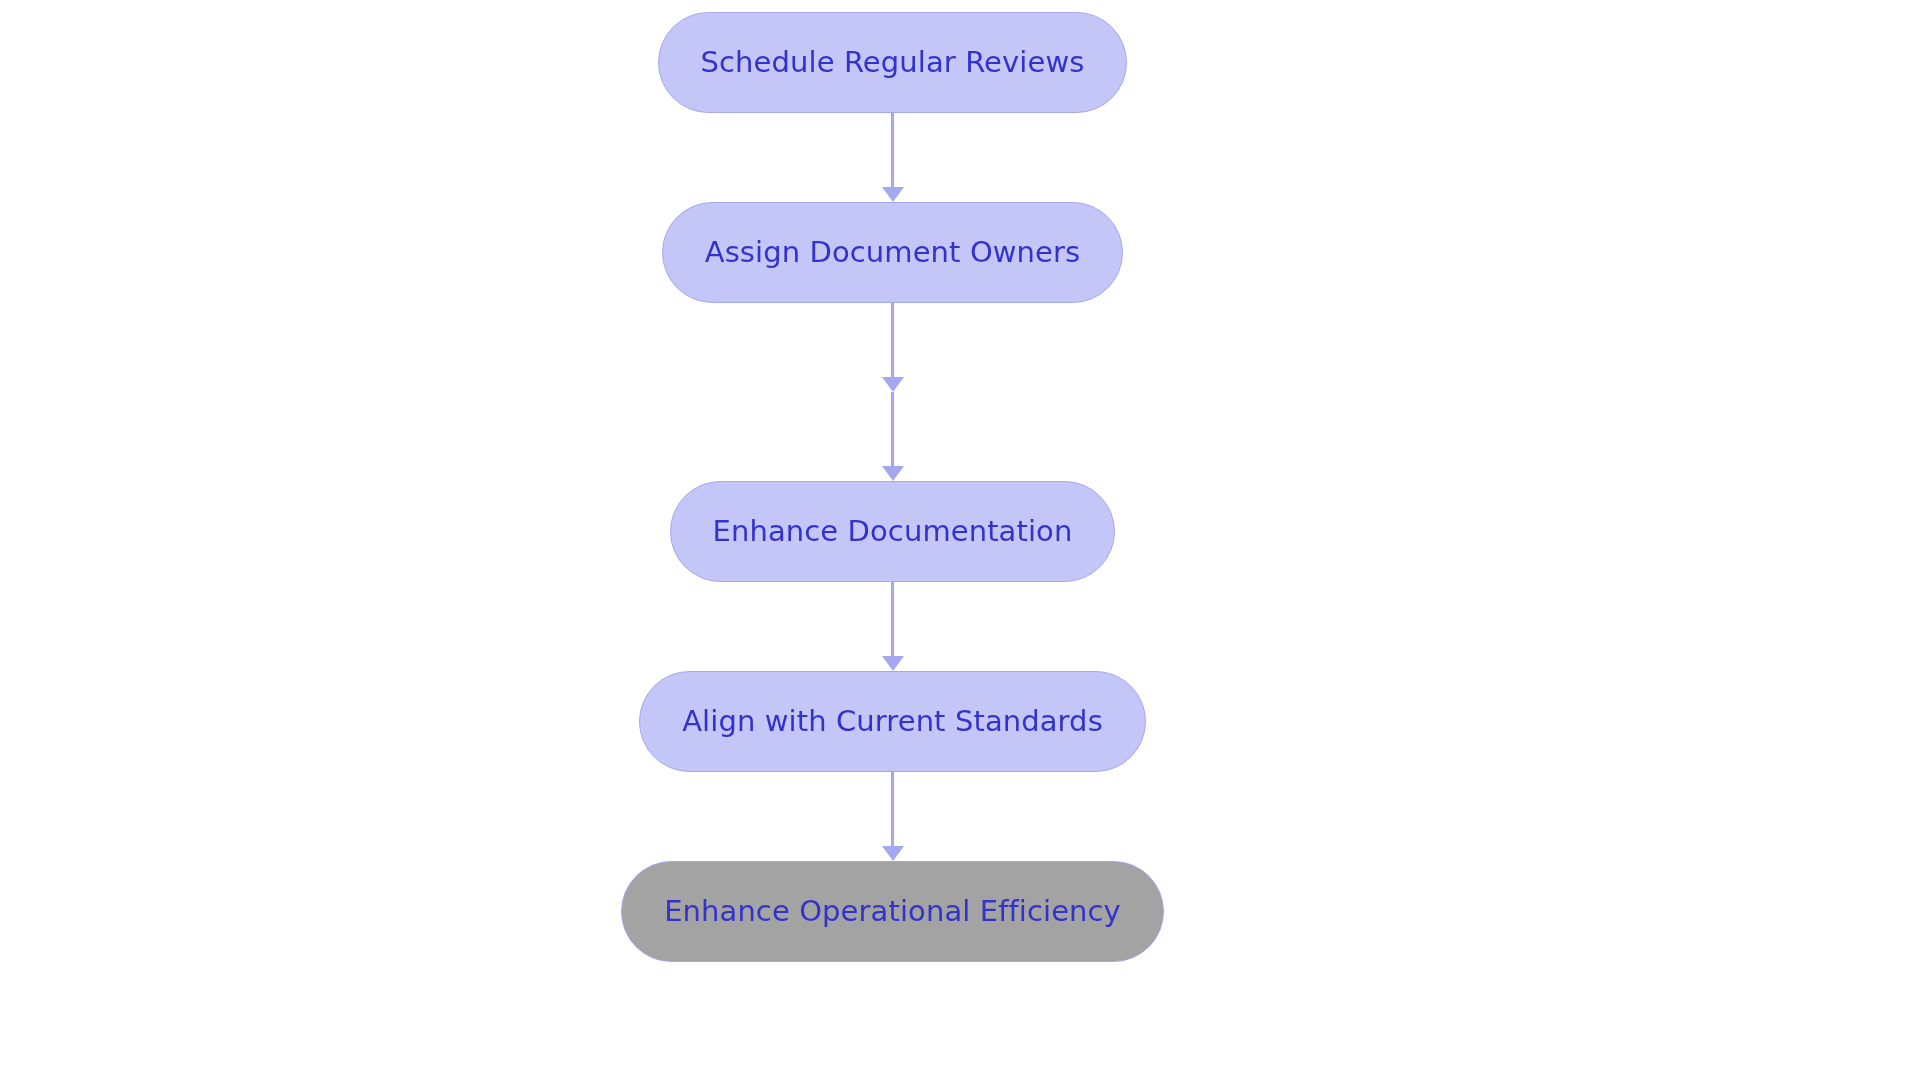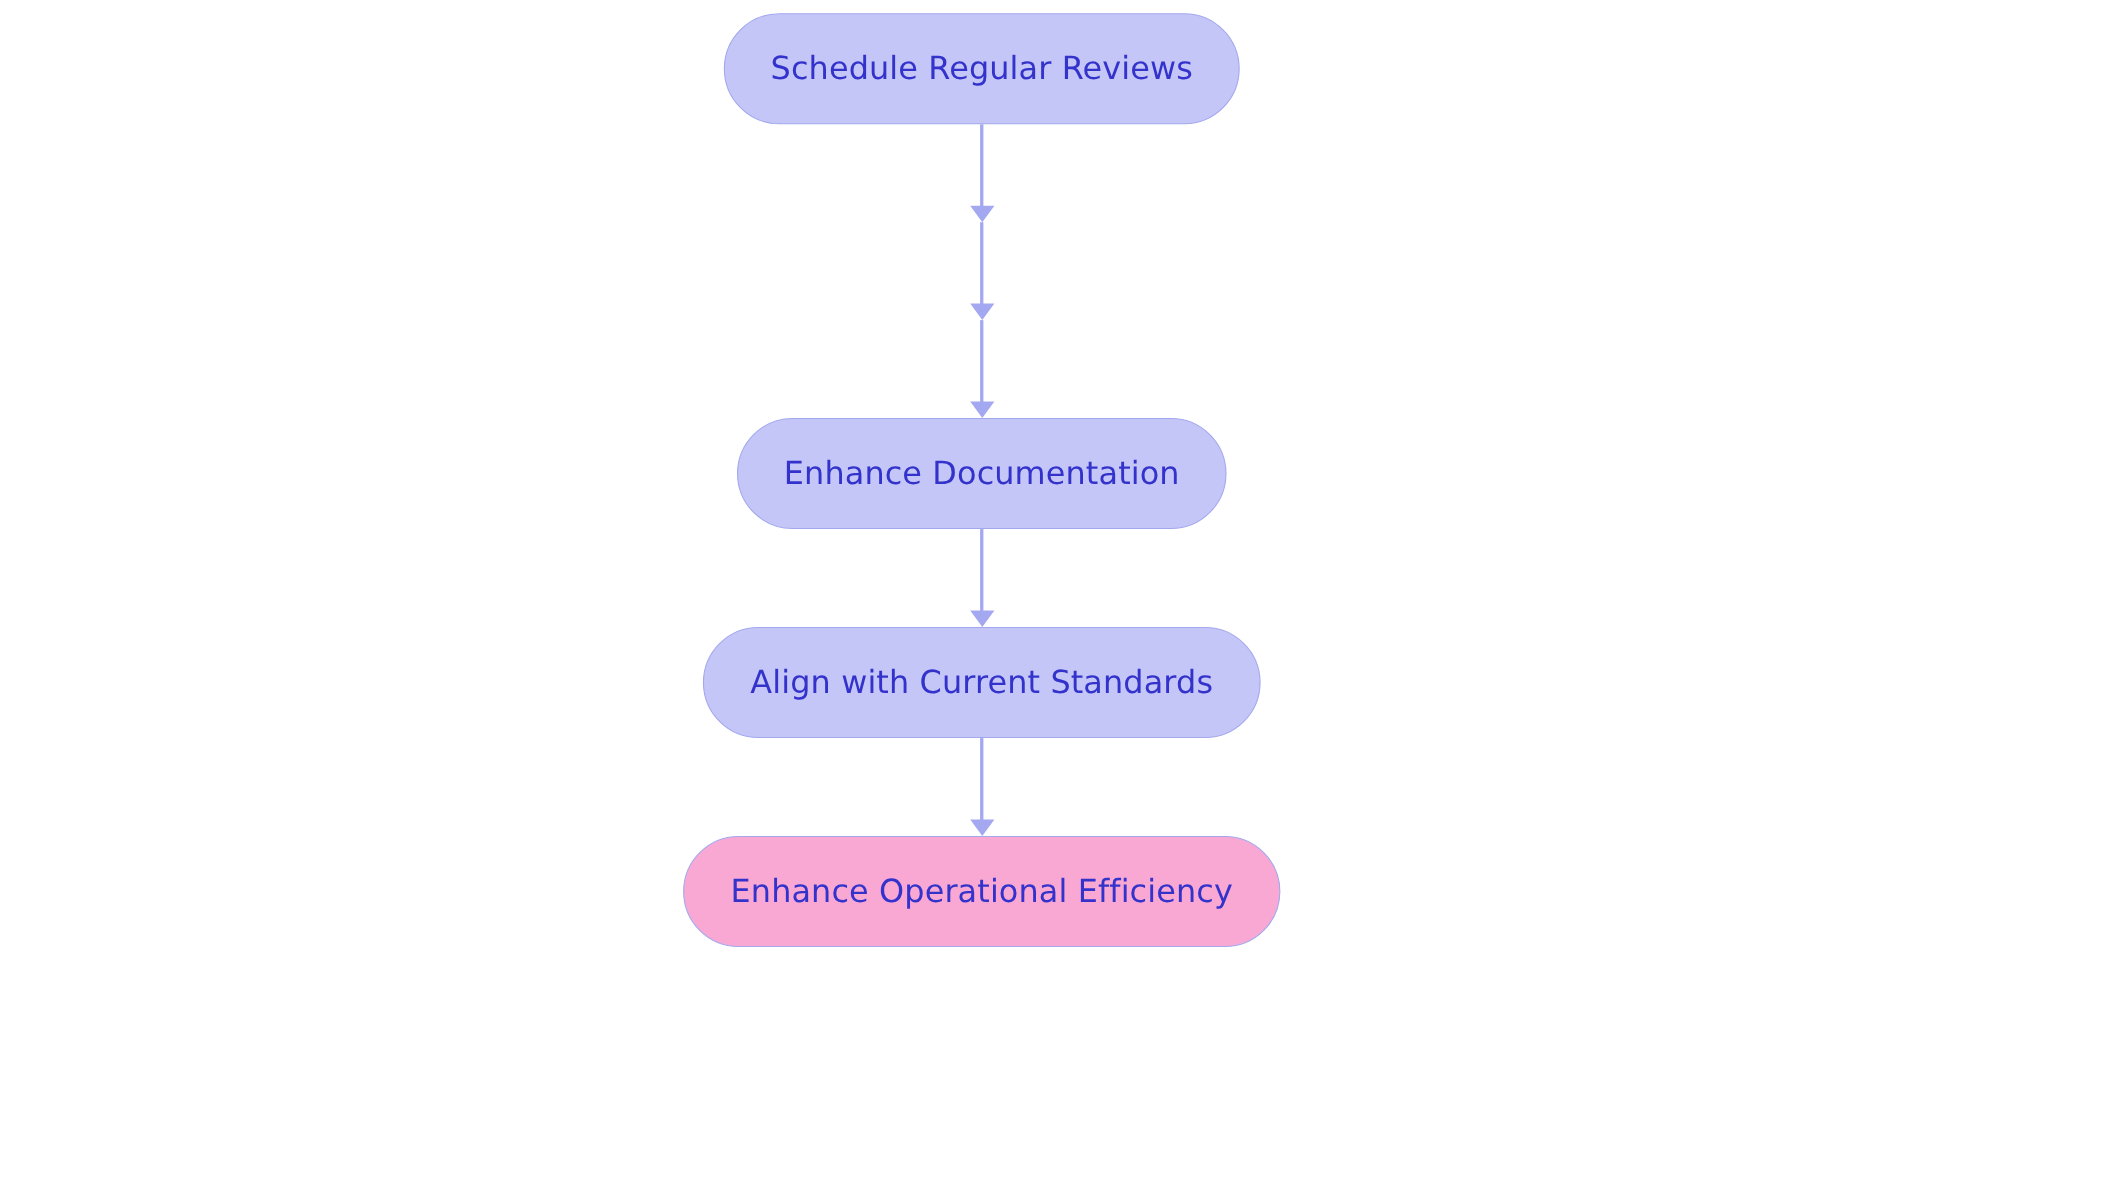--- a/index.html
+++ b/index.html
@@ -93,20 +93,23 @@
 
     <div class="node" style="background: rgb(197, 198, 248); border-color: rgb(163, 168, 237);">
       <span class="node-label" style="color: rgb(51, 51, 204);">Schedule Regular Reviews</span>
     </div>
 
     <div class="connector">
       <div class="connector-line" style="background: rgb(163, 168, 240);"></div>
       <div class="connector-head" style="border-top-color: rgb(163, 168, 240);"></div>
     </div>
 
+    <div class="node" style="background: rgb(197, 198, 248); border-color: rgb(163, 168, 237);">
+      <span class="node-label" style="color: rgb(51, 51, 204);">Assign Document Owners</span>
+    </div>
 
     <div class="connector">
       <div class="connector-line" style="background: rgb(163, 168, 240);"></div>
       <div class="connector-head" style="border-top-color: rgb(163, 168, 240);"></div>
     </div>
 
 
     <div class="connector">
       <div class="connector-line" style="background: rgb(163, 168, 240);"></div>
       <div class="connector-head" style="border-top-color: rgb(163, 168, 240);"></div>
@@ -123,18 +126,18 @@
 
     <div class="node" style="background: rgb(197, 198, 248); border-color: rgb(163, 168, 237);">
       <span class="node-label" style="color: rgb(51, 51, 204);">Align with Current Standards</span>
     </div>
 
     <div class="connector">
       <div class="connector-line" style="background: rgb(163, 168, 240);"></div>
       <div class="connector-head" style="border-top-color: rgb(163, 168, 240);"></div>
     </div>
 
-    <div class="node" style="background: #f9a8d4; border-color: rgb(163, 168, 237);">
+    <div class="node" style="background: #a3a3a3; border-color: rgb(163, 168, 237);">
       <span class="node-label" style="color: rgb(51, 51, 204);">Enhance Operational Efficiency</span>
     </div>
 
   </div>
 </div>
 
 </body></html>

